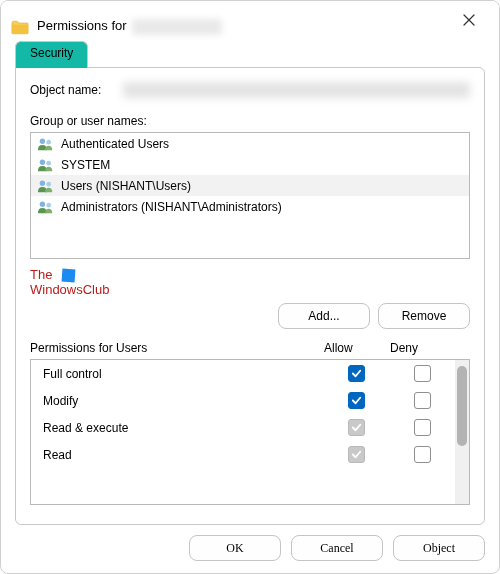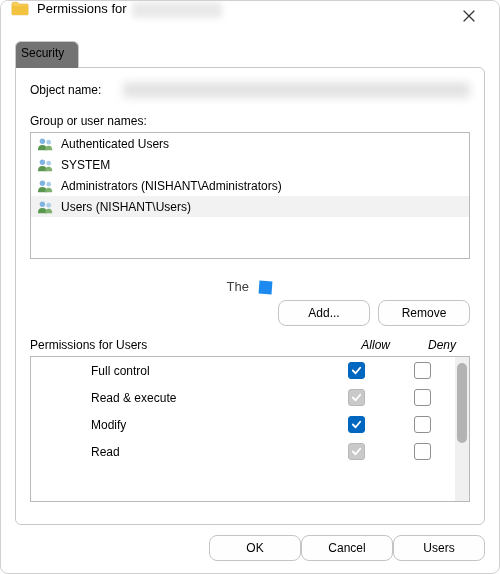--- a/index.html
+++ b/index.html
@@ -17,21 +17,21 @@
     background: #fff;
     border: 1px solid #d0d0d0;
     border-radius: 8px;
     overflow: hidden;
     display: flex;
     flex-direction: column;
   }
   .titlebar {
     height: 34px;
     display: flex;
-    align-items: flex-start;
+    align-items: flex-end;
     padding: 0 8px 0 10px;
     background: #fff;
   }
   .titlebar .folder-ico {
     width: 18px; height: 15px;
     margin-right: 8px;
   }
   .titlebar .title {
     font-size: 13px;
     color: #000;
@@ -58,27 +58,27 @@
     padding: 6px 14px 0 14px;
     display: flex;
     flex-direction: column;
   }
 
   .tabs {
     display: flex;
     height: 26px;
   }
   .tab {
-    padding: 4px 14px 4px 5px;
+    padding: 4px 14px 4px 14px;
     font-size: 12px;
     border: 1px solid #c8c8c8;
     border-bottom: none;
     border-top-left-radius: 6px;
     border-top-right-radius: 6px;
-    background: #737373;
+    background: #14b8a6;
     position: relative;
     z-index: 2;
     margin-bottom: -1px;
   }
   .tabpanel {
     border: 1px solid #c8c8c8;
     border-radius: 0 6px 6px 6px;
     padding: 14px 14px 10px 14px;
     flex: 1;
     display: flex;
@@ -108,24 +108,23 @@
   }
   .listitem {
     display:flex; align-items:center;
     padding: 2px 6px;
     height: 21px;
   }
   .listitem.selected { background: #f2f2f2; }
   .principal-ico { width:18px; height:16px; margin-right:6px; }
 
   .watermark {
-    text-align:center;
     font-size:13px;
-    color:#404040;
-    margin: 20px 0 6px 0;
+    color:#b91c1c;
+    margin: 8px 0 6px 0;
     position: relative;
   }
   .watermark .sq { display:inline-block; width:13px; height:13px; background:#1d8af0; transform: rotate(4deg); vertical-align:middle; margin:0 2px 0 6px; }
 
   .btn-row {
     display:flex; justify-content:flex-end; gap:8px;
     margin-bottom: 12px;
   }
   .winbtn {
     min-width: 92px;
@@ -137,39 +136,39 @@
     font-size: 12px;
     padding: 0 12px;
     cursor: pointer;
   }
 
   .perm-head {
     display:flex;
     margin-bottom:4px;
   }
   .perm-head .plabel { flex:1; }
-  .perm-head .colh { width:66px; text-align:right;font-style:italic; }
+  .perm-head .colh { width:66px; text-align:left; }
   .perm-head .scrollpad { width:14px; }
 
   .permbox {
     border:1px solid #b9b9b9;
     height: 146px;
     display:flex;
     background:#fff;
   }
   .permlist {
     flex:1;
     overflow:hidden;
   }
   .perm-row {
     display:flex; align-items:center;
     height:27px;
     padding: 0 0 0 12px;
   }
-  .perm-row .pname { flex:1;margin-left:48px; }
+  .perm-row .pname { flex:1; }
   .perm-row .pcell { width:66px; display:flex; align-items:center; justify-content:center; }
 
   .cb {
     width:17px; height:17px;
     border:1px solid #8f8f8f;
     border-radius:3px;
     background:#fff;
     display:flex; align-items:center; justify-content:center;
   }
   .cb.checked {
@@ -192,22 +191,23 @@
     position:absolute;
     top:6px; left:2px; right:2px;
     height:80px;
     background:#b3b3b3;
     border-radius:5px;
   }
 
   .footer {
     display:flex;
     justify-content:flex-end;
-    gap:0;
+    gap:10px;
     padding:10px 14px 12px 14px;
+    font-family:Liberation Serif, serif;
   }
 </style>
 </head>
 <body>
 
 <div class="window">
 
   <div class="titlebar">
     <svg class="folder-ico" viewBox="0 0 20 16">
       <path d="M1 3 Q1 1 3 1 L7 1 L9 3 L18 3 Q19 3 19 4 L19 14 Q19 15 18 15 L2 15 Q1 15 1 14 Z" fill="#f8cf5a" stroke="#d9a62a" stroke-width="0.6"></path>
@@ -251,43 +251,44 @@
         </div>
         <div class="listitem">
           <svg class="principal-ico" viewBox="0 0 20 16">
               <circle cx="6" cy="5" r="3" fill="#7fb4e0"></circle>
               <path d="M1 15 Q1 9 6 9 Q11 9 11 15 Z" fill="#5a9650"></path>
               <circle cx="13" cy="6" r="2.6" fill="#aacdea"></circle>
               <path d="M9 15 Q9 10 13 10 Q17 10 17 15 Z" fill="#7fb06e"></path>
             </svg>
           <span>SYSTEM</span>
         </div>
+        <div class="listitem selected">
+          <svg class="principal-ico" viewBox="0 0 20 16">
+              <circle cx="6" cy="5" r="3" fill="#7fb4e0"></circle>
+              <path d="M1 15 Q1 9 6 9 Q11 9 11 15 Z" fill="#5a9650"></path>
+              <circle cx="13" cy="6" r="2.6" fill="#aacdea"></circle>
+              <path d="M9 15 Q9 10 13 10 Q17 10 17 15 Z" fill="#7fb06e"></path>
+            </svg>
+          <span>Users (NISHANT\Users)</span>
+        </div>
         <div class="listitem">
           <svg class="principal-ico" viewBox="0 0 20 16">
               <circle cx="6" cy="5" r="3" fill="#7fb4e0"></circle>
               <path d="M1 15 Q1 9 6 9 Q11 9 11 15 Z" fill="#5a9650"></path>
               <circle cx="13" cy="6" r="2.6" fill="#aacdea"></circle>
               <path d="M9 15 Q9 10 13 10 Q17 10 17 15 Z" fill="#7fb06e"></path>
             </svg>
           <span>Administrators (NISHANT\Administrators)</span>
         </div>
-        <div class="listitem selected">
-          <svg class="principal-ico" viewBox="0 0 20 16">
-              <circle cx="6" cy="5" r="3" fill="#7fb4e0"></circle>
-              <path d="M1 15 Q1 9 6 9 Q11 9 11 15 Z" fill="#5a9650"></path>
-              <circle cx="13" cy="6" r="2.6" fill="#aacdea"></circle>
-              <path d="M9 15 Q9 10 13 10 Q17 10 17 15 Z" fill="#7fb06e"></path>
-            </svg>
-          <span>Users (NISHANT\Users)</span>
-        </div>
       </div>
 
       <div class="watermark">
         <span>The</span>
         <span class="sq"></span><br>
+        <span>WindowsClub</span>
       </div>
 
       <div class="btn-row">
         <button class="winbtn">Add...</button>
         <button class="winbtn">Remove</button>
       </div>
 
       <div class="perm-head">
         <span class="plabel">Permissions for Users</span>
         <span class="colh">Allow</span>
@@ -304,46 +305,46 @@
                   <svg viewBox="0 0 12 12">
                     <path d="M2 6 L5 9 L10 3" fill="none" stroke="#fff" stroke-width="2" stroke-linecap="round" stroke-linejoin="round"></path>
                   </svg>
                 </div>
               </span>
               <span class="pcell">
                 <div class="cb"></div>
               </span>
             </div>
             <div class="perm-row">
+              <span class="pname">Modify</span>
+              <span class="pcell">
+                <div class="cb checked">
+                  <svg viewBox="0 0 12 12">
+                    <path d="M2 6 L5 9 L10 3" fill="none" stroke="#fff" stroke-width="2" stroke-linecap="round" stroke-linejoin="round"></path>
+                  </svg>
+                </div>
+              </span>
+              <span class="pcell">
+                <div class="cb"></div>
+              </span>
+            </div>
+            <div class="perm-row">
               <span class="pname">Read &amp; execute</span>
               <span class="pcell">
                 <div class="cb dis-checked">
                   <svg viewBox="0 0 12 12">
                     <path d="M2 6 L5 9 L10 3" fill="none" stroke="#fff" stroke-width="2" stroke-linecap="round" stroke-linejoin="round"></path>
                   </svg>
                 </div>
               </span>
               <span class="pcell">
                 <div class="cb"></div>
               </span>
             </div>
             <div class="perm-row">
-              <span class="pname">Modify</span>
-              <span class="pcell">
-                <div class="cb checked">
-                  <svg viewBox="0 0 12 12">
-                    <path d="M2 6 L5 9 L10 3" fill="none" stroke="#fff" stroke-width="2" stroke-linecap="round" stroke-linejoin="round"></path>
-                  </svg>
-                </div>
-              </span>
-              <span class="pcell">
-                <div class="cb"></div>
-              </span>
-            </div>
-            <div class="perm-row">
               <span class="pname">Read</span>
               <span class="pcell">
                 <div class="cb dis-checked">
                   <svg viewBox="0 0 12 12">
                     <path d="M2 6 L5 9 L10 3" fill="none" stroke="#fff" stroke-width="2" stroke-linecap="round" stroke-linejoin="round"></path>
                   </svg>
                 </div>
               </span>
               <span class="pcell">
                 <div class="cb"></div>
@@ -354,16 +355,16 @@
           <div class="perm-thumb"></div>
         </div>
       </div>
 
     </div>
   </div>
 
   <div class="footer">
     <button class="winbtn">OK</button>
     <button class="winbtn">Cancel</button>
-    <button class="winbtn">Users</button>
+    <button class="winbtn">Object</button>
   </div>
 
 </div>
 
 </body></html>

